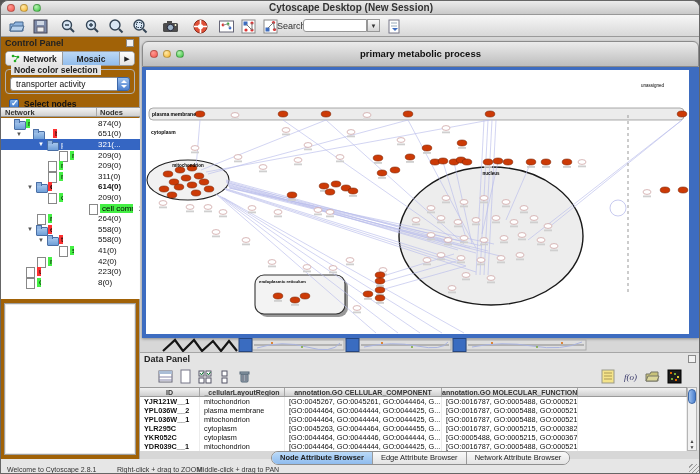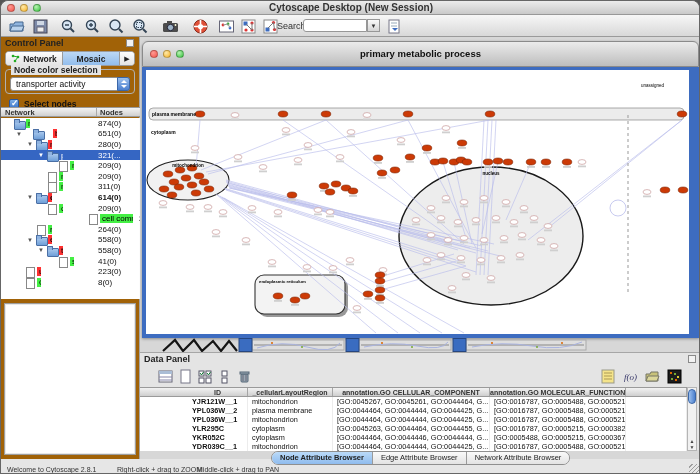--- a/index.html
+++ b/index.html
@@ -70,21 +70,21 @@
   .nw-lights{position:absolute;left:7px;top:8px;display:flex;gap:5px;}
   .nw-body{position:absolute;left:0;top:26px;width:557px;height:271px;background:#3d6cc0;}
   .nw-canvas{position:absolute;left:4px;top:3px;width:543px;height:264px;background:#fff;}
   .nw-canvas svg{display:block;width:100%;height:100%;}
   .bg-strip{position:absolute;left:2px;top:301px;width:557px;height:14px;}
   
   .dpanel{position:absolute;left:0;top:315px;width:561px;height:98px;background:#e4e4e4;border-top:1px solid #a6a6a6;}
   .dp-toolbar{position:absolute;left:0;top:12px;width:561px;height:22px;}
   .dp-btn{position:absolute;top:3px;width:16px;height:16px;display:flex;align-items:center;justify-content:center;}
   .dp-table{position:absolute;left:0;top:34px;width:547px;height:64px;background:#fff;}
-  .dp-head,.dp-row{display:grid;grid-template-columns:60px 85px 157px 136px 1fr;padding-left:48px;}
+  .dp-head,.dp-row{display:grid;grid-template-columns:60px 85px 157px 136px 1fr;}
   .dp-head{height:10px;background:linear-gradient(#f2f2f2,#cfcfcf);border-bottom:1px solid #9a9a9a;border-top:1px solid #9a9a9a;}
   .dp-head span{font-size:7px;font-weight:bold;color:#333;text-align:center;border-right:1px solid #a5a5a5;overflow:hidden;white-space:nowrap;line-height:10px;}
   .dp-row{height:9px;}
   .dp-row span{font-size:7.3px;color:#111;padding-left:4px;border-right:1px solid #ececec;overflow:hidden;white-space:nowrap;line-height:9px;}
   .dp-row span:first-child{font-weight:bold;}
   .dp-scroll{position:absolute;right:4px;top:34px;width:10px;height:64px;background:#f1f1f1;border:1px solid #b5b5b5;}
   .dp-thumb{position:absolute;left:0px;top:1px;width:8px;height:15px;border-radius:4px;background:linear-gradient(90deg,#9cc0ee,#4b7fce);border:1px solid #3a66a8;}
   .dp-arrows{position:absolute;left:0;bottom:0;width:8px;font-size:5px;line-height:6px;text-align:center;color:#444;}
   
   .btabs{position:absolute;left:270px;top:450px;height:14px;display:flex;border:1px solid #8f8f8f;border-radius:7px;overflow:hidden;background:#f0f0f0;}
@@ -260,26 +260,20 @@
           <span class="ticon folder"></span>
           <span class="tlabel hl-green">mosaic-demo-yeast</span>
           <span class="tcount">874(0)</span>
         </div>
         <div class="trow" style="padding-left: 15px; gap: 8px;">
           <span class="tarrow">▼</span>
           <span class="ticon folder"></span>
           <span class="tlabel hl-red">biological_process</span>
           <span class="tcount">651(0)</span>
         </div>
-        <div class="trow" style="padding-left: 26px;">
-          <span class="tarrow">▼</span>
-          <span class="ticon folder"></span>
-          <span class="tlabel hl-red">metabolic process</span>
-          <span class="tcount">280(0)</span>
-        </div>
         <div class="trow sel" style="padding-left: 37px;">
           <span class="tarrow">▼</span>
           <span class="ticon folder"></span>
           <span class="tlabel">primary metabo</span>
           <span class="tcount">321(...</span>
         </div>
         <div class="trow" style="padding-left: 48px;">
           <span class="tarrow"></span>
           <span class="ticon file"></span>
           <span class="tlabel hl-green">nucleobase-</span>
@@ -331,20 +325,26 @@
           <span class="tarrow">▼</span>
           <span class="ticon folder"></span>
           <span class="tlabel hl-red">transport</span>
           <span class="tcount">558(0)</span>
         </div>
         <div class="trow" style="padding-left: 48px;">
           <span class="tarrow"></span>
           <span class="ticon file"></span>
           <span class="tlabel hl-green">secretion</span>
           <span class="tcount">41(0)</span>
+        </div>
+        <div class="trow" style="padding-left: 26px;">
+          <span class="tarrow"></span>
+          <span class="ticon file"></span>
+          <span class="tlabel hl-green">multi-organism pro</span>
+          <span class="tcount">42(0)</span>
         </div>
         <div class="trow" style="padding-left: 15px;">
           <span class="tarrow"></span>
           <span class="ticon file"></span>
           <span class="tlabel hl-red">unassigned</span>
           <span class="tcount">223(0)</span>
         </div>
         <div class="trow" style="padding-left: 15px;">
           <span class="tarrow"></span>
           <span class="ticon file"></span>

